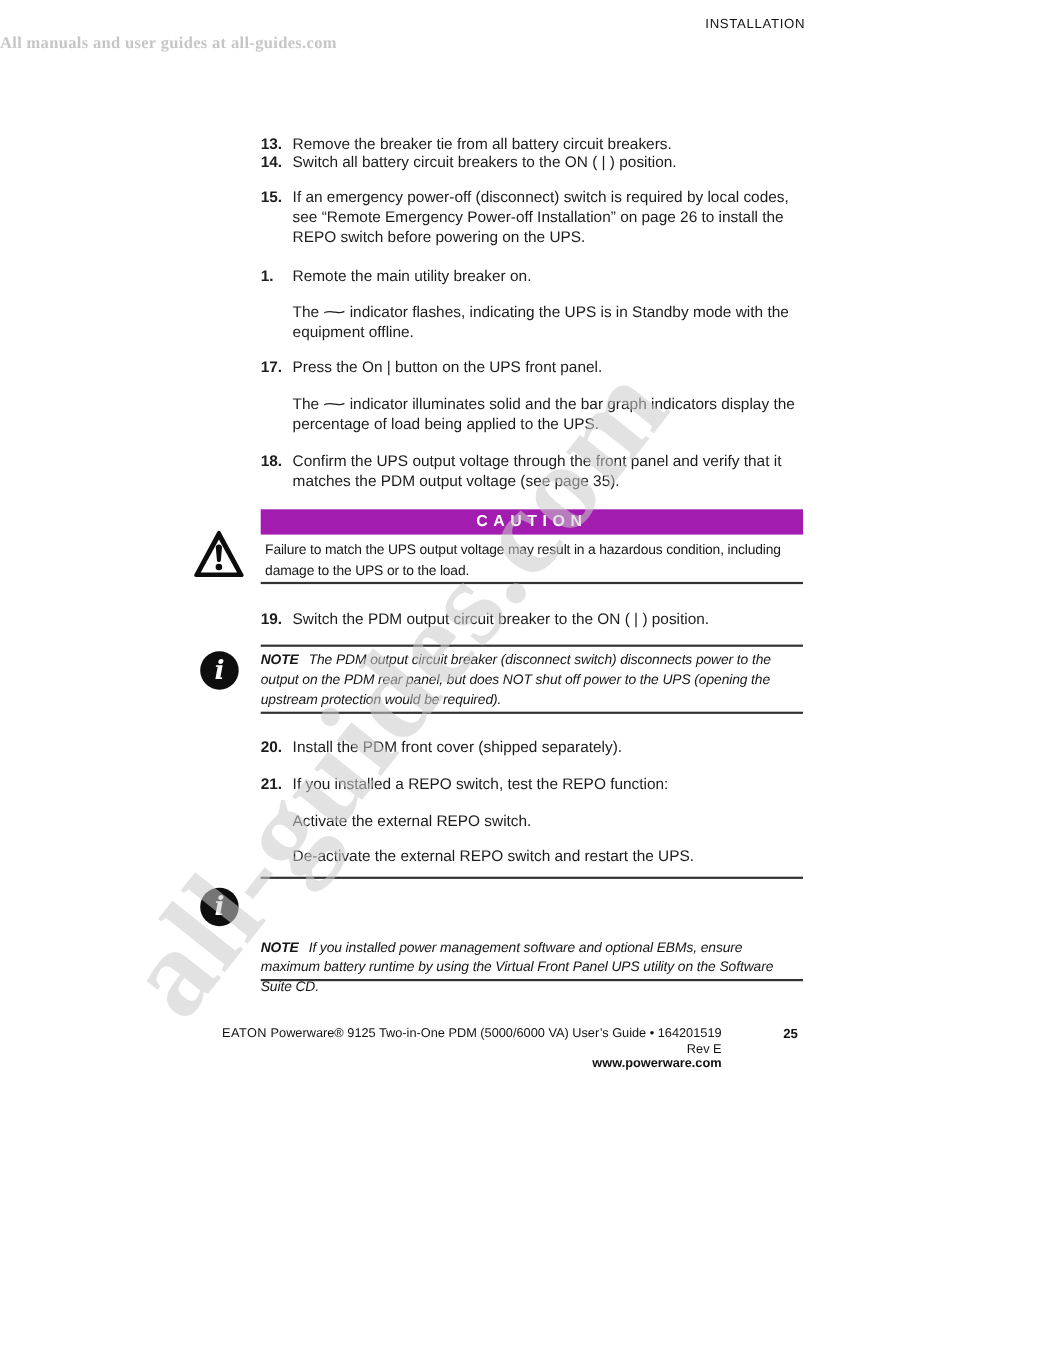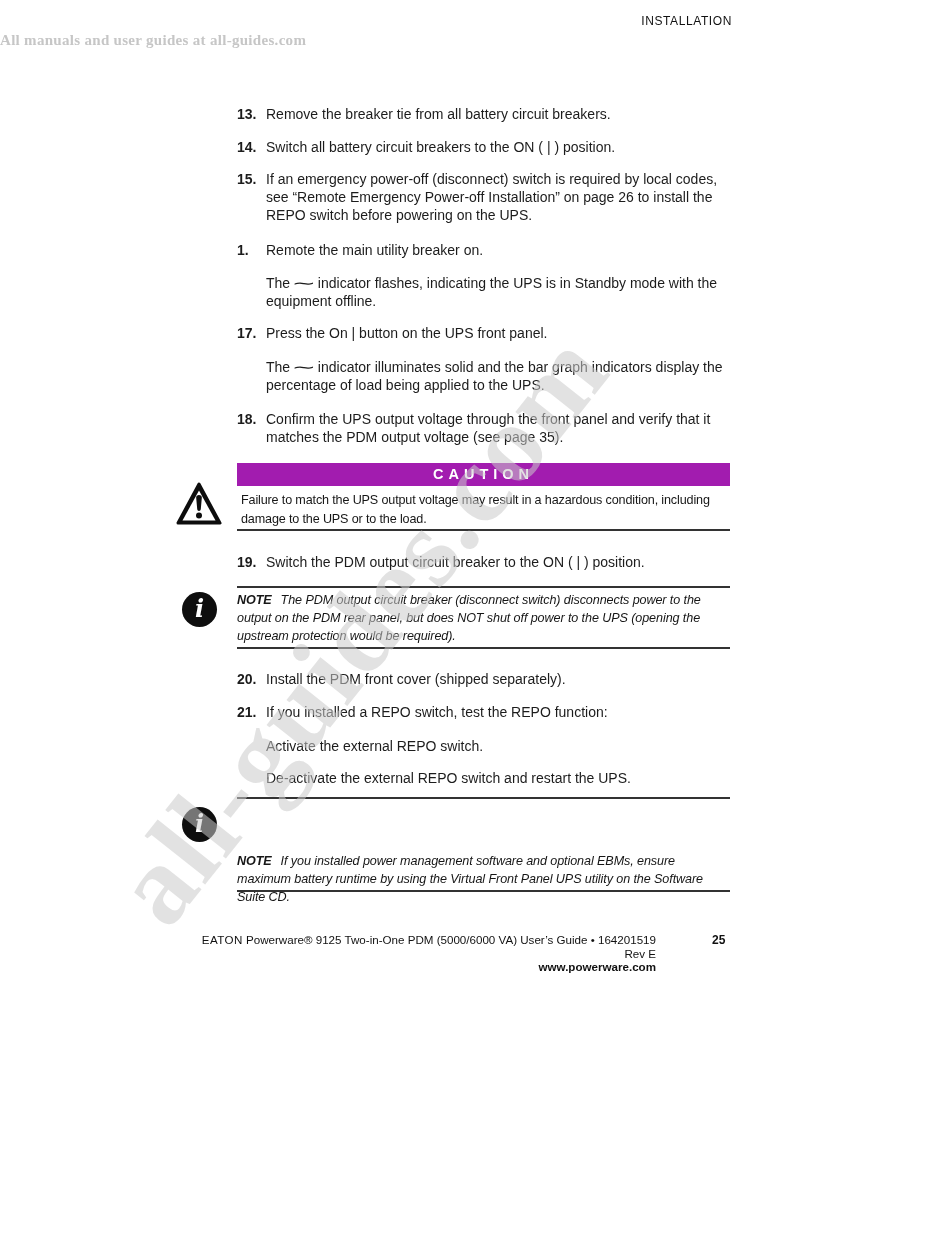--- a/index.html
+++ b/index.html
@@ -73,21 +73,21 @@
   }
 </style>
 </head>
 <body>
 
 <div class="page">
 
   <div class="wm-top">All manuals and user guides at all-guides.com</div>
   <div class="hdr">INSTALLATION</div>
 
-  <div class="step" style="top:105px">
+  <div class="step" style="top:121px">
     <span class="num">13.</span>
     <span>Remove the breaker tie from all battery circuit breakers.</span>
   </div>
   <div class="step" style="top:138px">
     <span class="num">14.</span>
     <span>Switch all battery circuit breakers to the ON ( | ) position.</span>
   </div>
   <div class="step" style="top:170px">
     <span class="num">15.</span>
     <span>If an emergency power-off (disconnect) switch is required by local codes, see “Remote Emergency Power-off Installation” on page 26 to install the REPO switch before powering on the UPS.</span>

